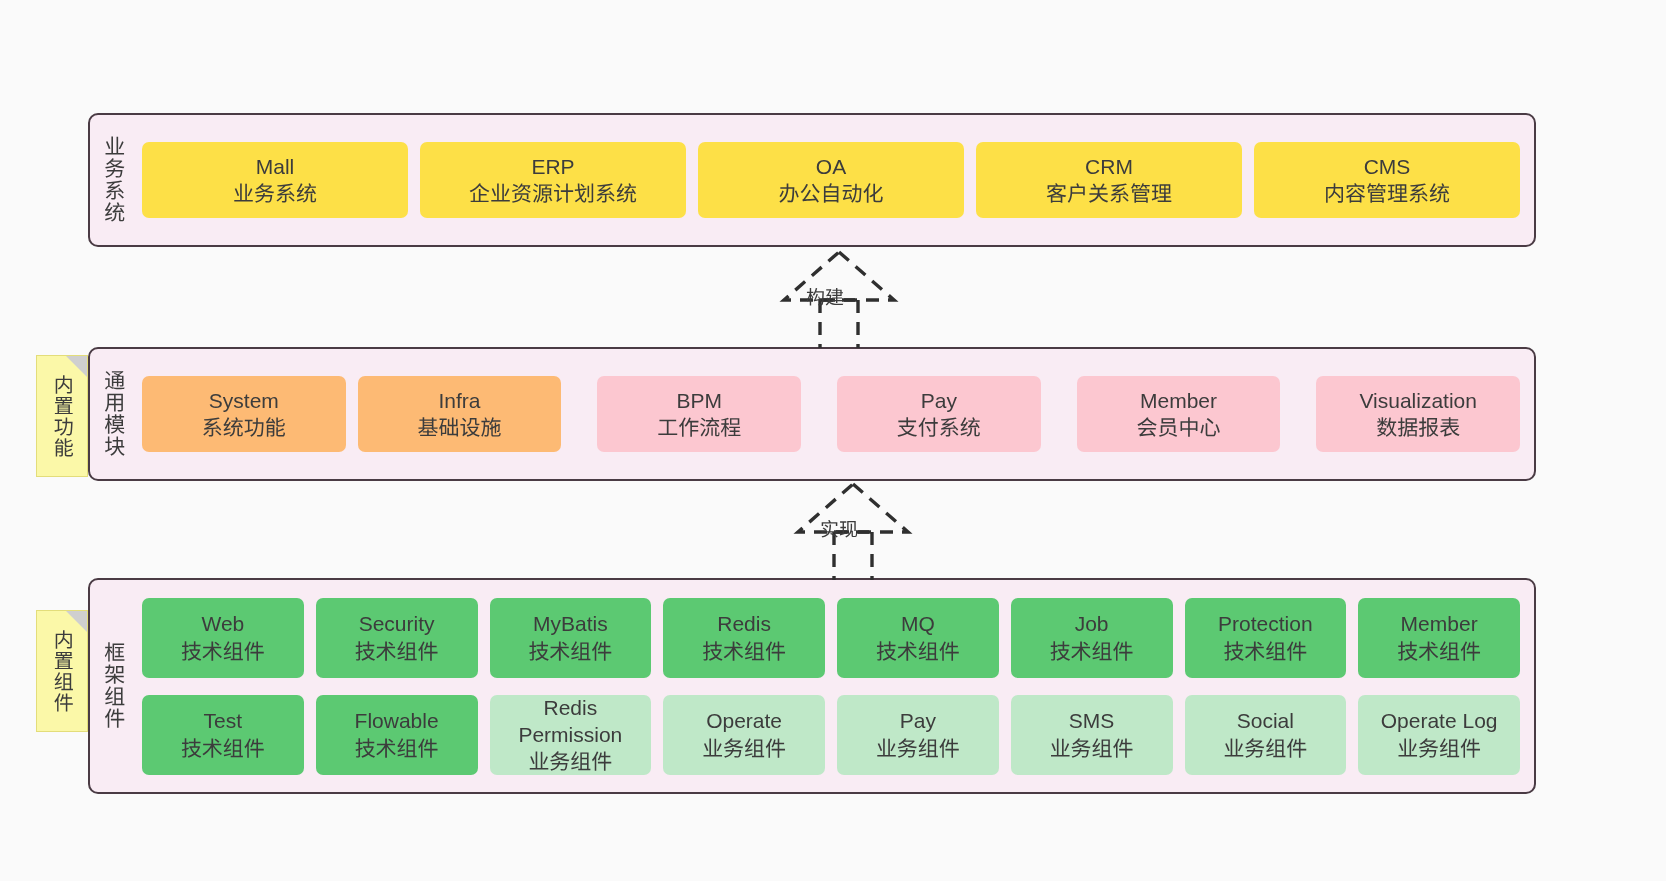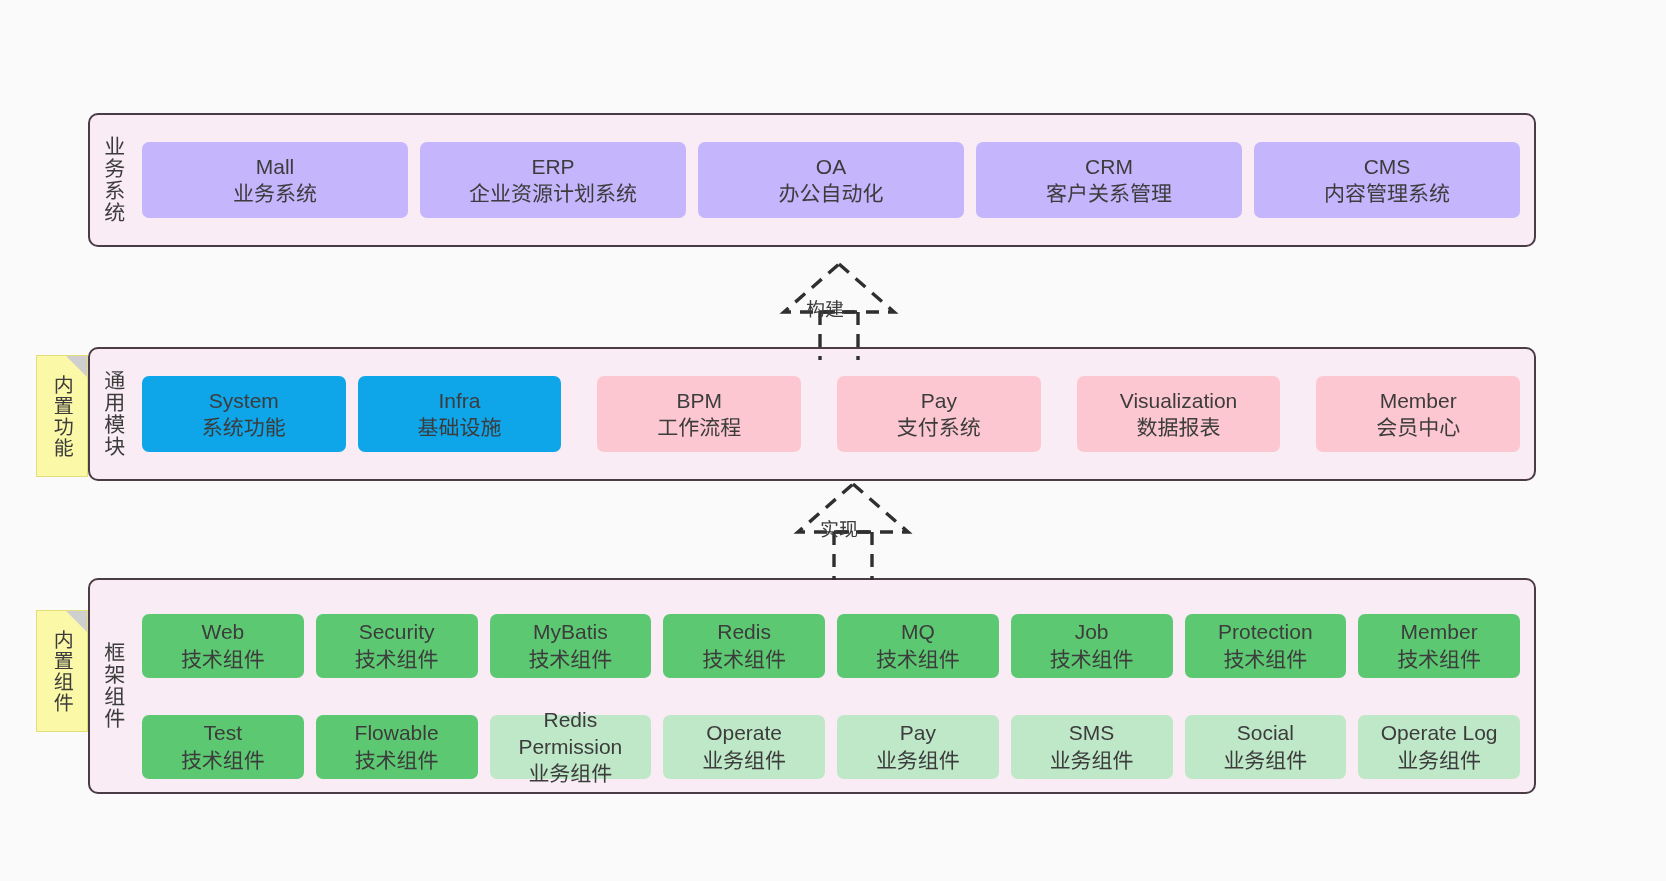--- a/index.html
+++ b/index.html
@@ -71,35 +71,35 @@
     justify-content: center;
     text-align: center;
     font-size: 21px;
     line-height: 1.30;
     color: #3c3c3c;
     padding: 4px 6px;
   }
   .card .ttl { display: block; }
   .card .sub { display: block; }
 
-  .c-blue       { background: #c4b5fd; }
-  .c-red        { background: #0ea5e9; }
+  .c-blue       { background: #fde047; }
+  .c-red        { background: #fdba74; }
   .c-pink       { background: #fcc7d0; margin-left: 24px; }
   .c-green      { background: #5cc972; }
   .c-greenlight { background: #bfe8c8; }
 
   
   #layer-business { left: 88px;  top: 113px; width: 1448px; height: 134px; }
   #layer-business .card { height: 76px; }
 
   #layer-common   { left: 88px;  top: 347px; width: 1448px; height: 134px; }
   #layer-common .card { height: 76px; }
 
   #layer-framework{ left: 88px;  top: 578px; width: 1448px; height: 216px; }
-  #layer-framework .card { height: 64px; margin-top: 20px; }
+  #layer-framework .card { height: 80px; }
 
   
   .note {
     position: absolute;
     box-sizing: border-box;
     width: 52px;
     background: #fbf8a8;
     border: 1px solid #e3dd7a;
     display: flex;
     align-items: center;
@@ -119,21 +119,21 @@
     top: 0; right: 0;
     width: 0; height: 0;
     border-left: 21px solid transparent;
     border-top: 21px solid #cfcfcf;
   }
   #note-common    { left: 36px; top: 355px; height: 122px; }
   #note-framework { left: 36px; top: 610px; height: 122px; }
 
   
   .arrow { position: absolute; z-index: 2; }
-  #arrow-build   { left: 744px; top: 260px; width: 190px; height: 100px; }
+  #arrow-build   { left: 744px; top: 248px; width: 190px; height: 100px; }
   #arrow-impl    { left: 758px; top: 480px; width: 190px; height: 88px; }
 
   .arrow svg { display: block; overflow: visible; }
   .arrow .arrow-label {
     position: absolute;
     left: 62px;
     top: 34px;
     font-size: 19px;
     color: #3c3c3c;
     background: transparent;
@@ -202,26 +202,26 @@
         </div>
         <div class="card c-pink">
           <span class="ttl">BPM</span>
           <span class="sub">工作流程</span>
         </div>
         <div class="card c-pink">
           <span class="ttl">Pay</span>
           <span class="sub">支付系统</span>
         </div>
         <div class="card c-pink">
+          <span class="ttl">Member</span>
+          <span class="sub">会员中心</span>
+        </div>
+        <div class="card c-pink">
           <span class="ttl">Visualization</span>
           <span class="sub">数据报表</span>
-        </div>
-        <div class="card c-pink">
-          <span class="ttl">Member</span>
-          <span class="sub">会员中心</span>
         </div>
       </div>
     </div>
   </div>
 
   <div class="arrow" id="arrow-impl">
     <svg width="190" height="100" viewBox="0 0 190 100" aria-hidden="true">
       <path d="M 95 4 L 150 52 L 40 52 Z" fill="none" stroke="#2f2f2f" stroke-width="3.4" stroke-dasharray="13 9" stroke-linejoin="miter"></path>
       <path d="M 76 52 L 76 100" fill="none" stroke="#2f2f2f" stroke-width="3.4" stroke-dasharray="13 9"></path>
       <path d="M 114 52 L 114 100" fill="none" stroke="#2f2f2f" stroke-width="3.4" stroke-dasharray="13 9"></path>

